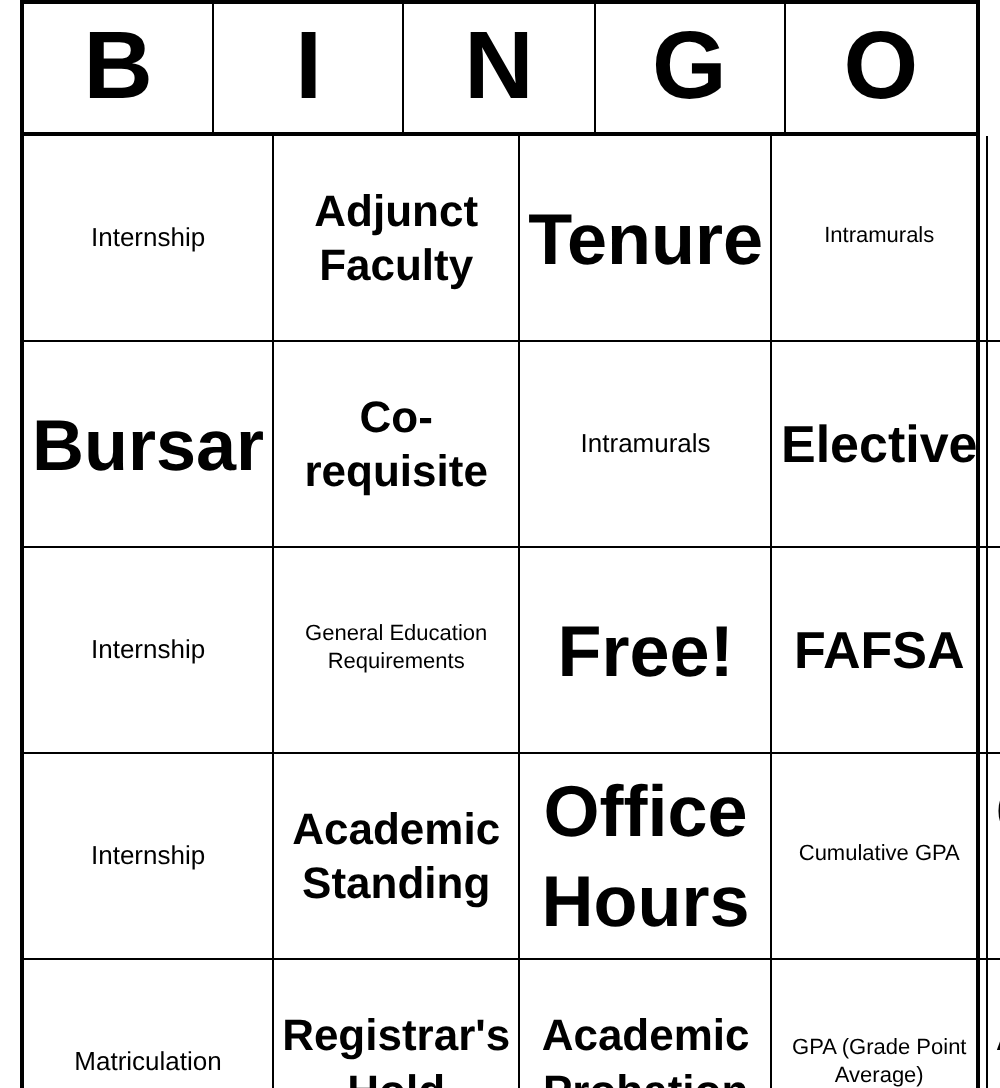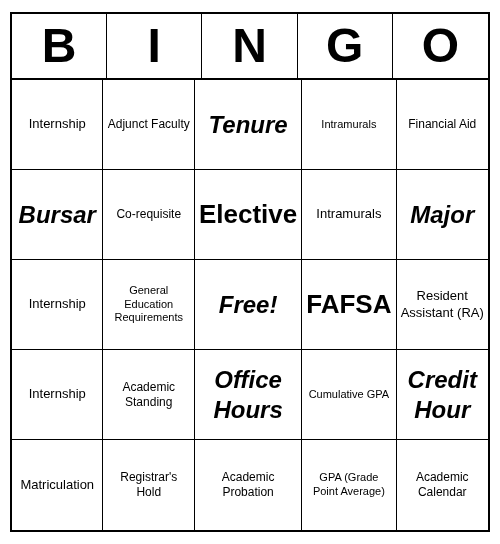--- a/index.html
+++ b/index.html
@@ -50,27 +50,26 @@
     .bingo-grid .bingo-cell:nth-last-child(-n+5) { border-bottom: none; }
     .cell-text {
       font-size: 13px;
       line-height: 1.25;
     }
     .cell-text.large {
       font-size: 26px;
       font-weight: bold;
     }
     .cell-text.xlarge {
-      font-size: 24px;
+      font-size: 36px;
       font-weight: bold;
-      font-style: italic;
     }
     .cell-text.medium {
-      font-size: 12px;
-      font-weight: normal;
+      font-size: 22px;
+      font-weight: bold;
     }
     .cell-text.small {
       font-size: 11px;
     }
   </style>
 </head>
 <body>
 
 <div class="bingo-card">
   <div class="bingo-header">
@@ -96,24 +95,24 @@
       <div class="bingo-cell">
         <span class="cell-text medium">Financial Aid</span>
       </div>
       <div class="bingo-cell">
         <span class="cell-text xlarge">Bursar</span>
       </div>
       <div class="bingo-cell">
         <span class="cell-text medium">Co-requisite</span>
       </div>
       <div class="bingo-cell">
-        <span class="cell-text large">Elective</span>
+        <span class="cell-text">Intramurals</span>
       </div>
       <div class="bingo-cell">
-        <span class="cell-text">Intramurals</span>
+        <span class="cell-text large">Elective</span>
       </div>
       <div class="bingo-cell">
         <span class="cell-text xlarge">Major</span>
       </div>
       <div class="bingo-cell">
         <span class="cell-text">Internship</span>
       </div>
       <div class="bingo-cell">
         <span class="cell-text small">General Education Requirements</span>
       </div>

